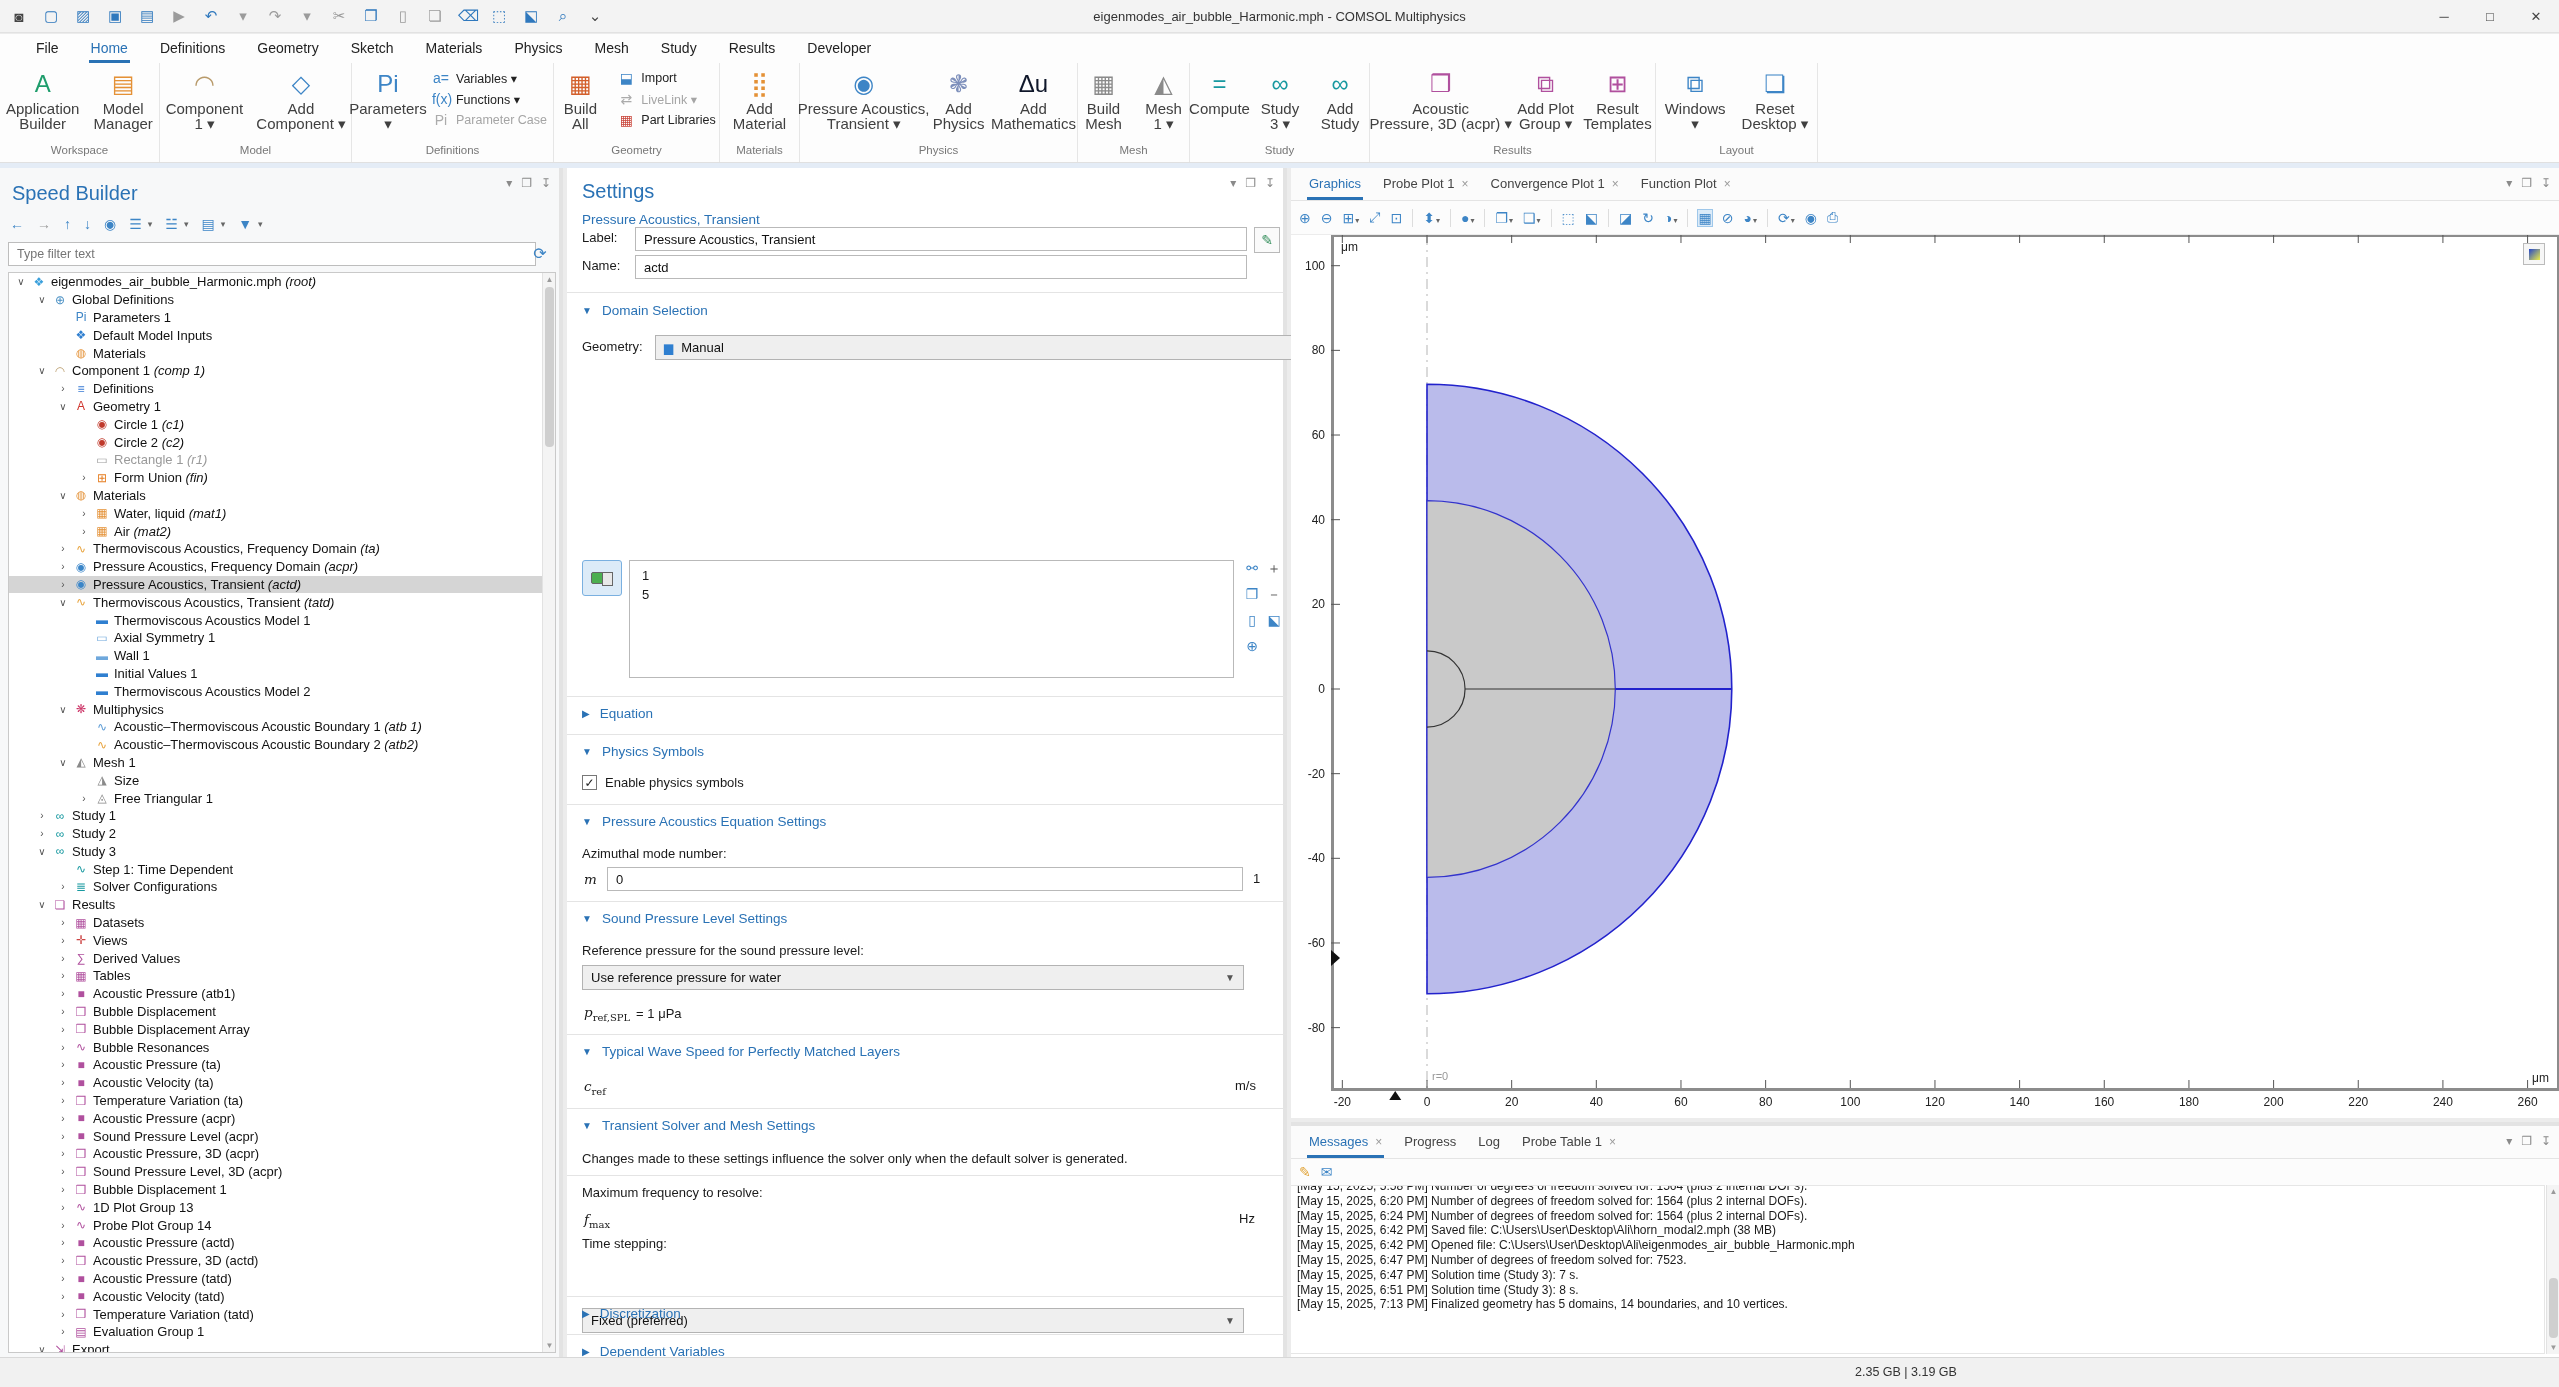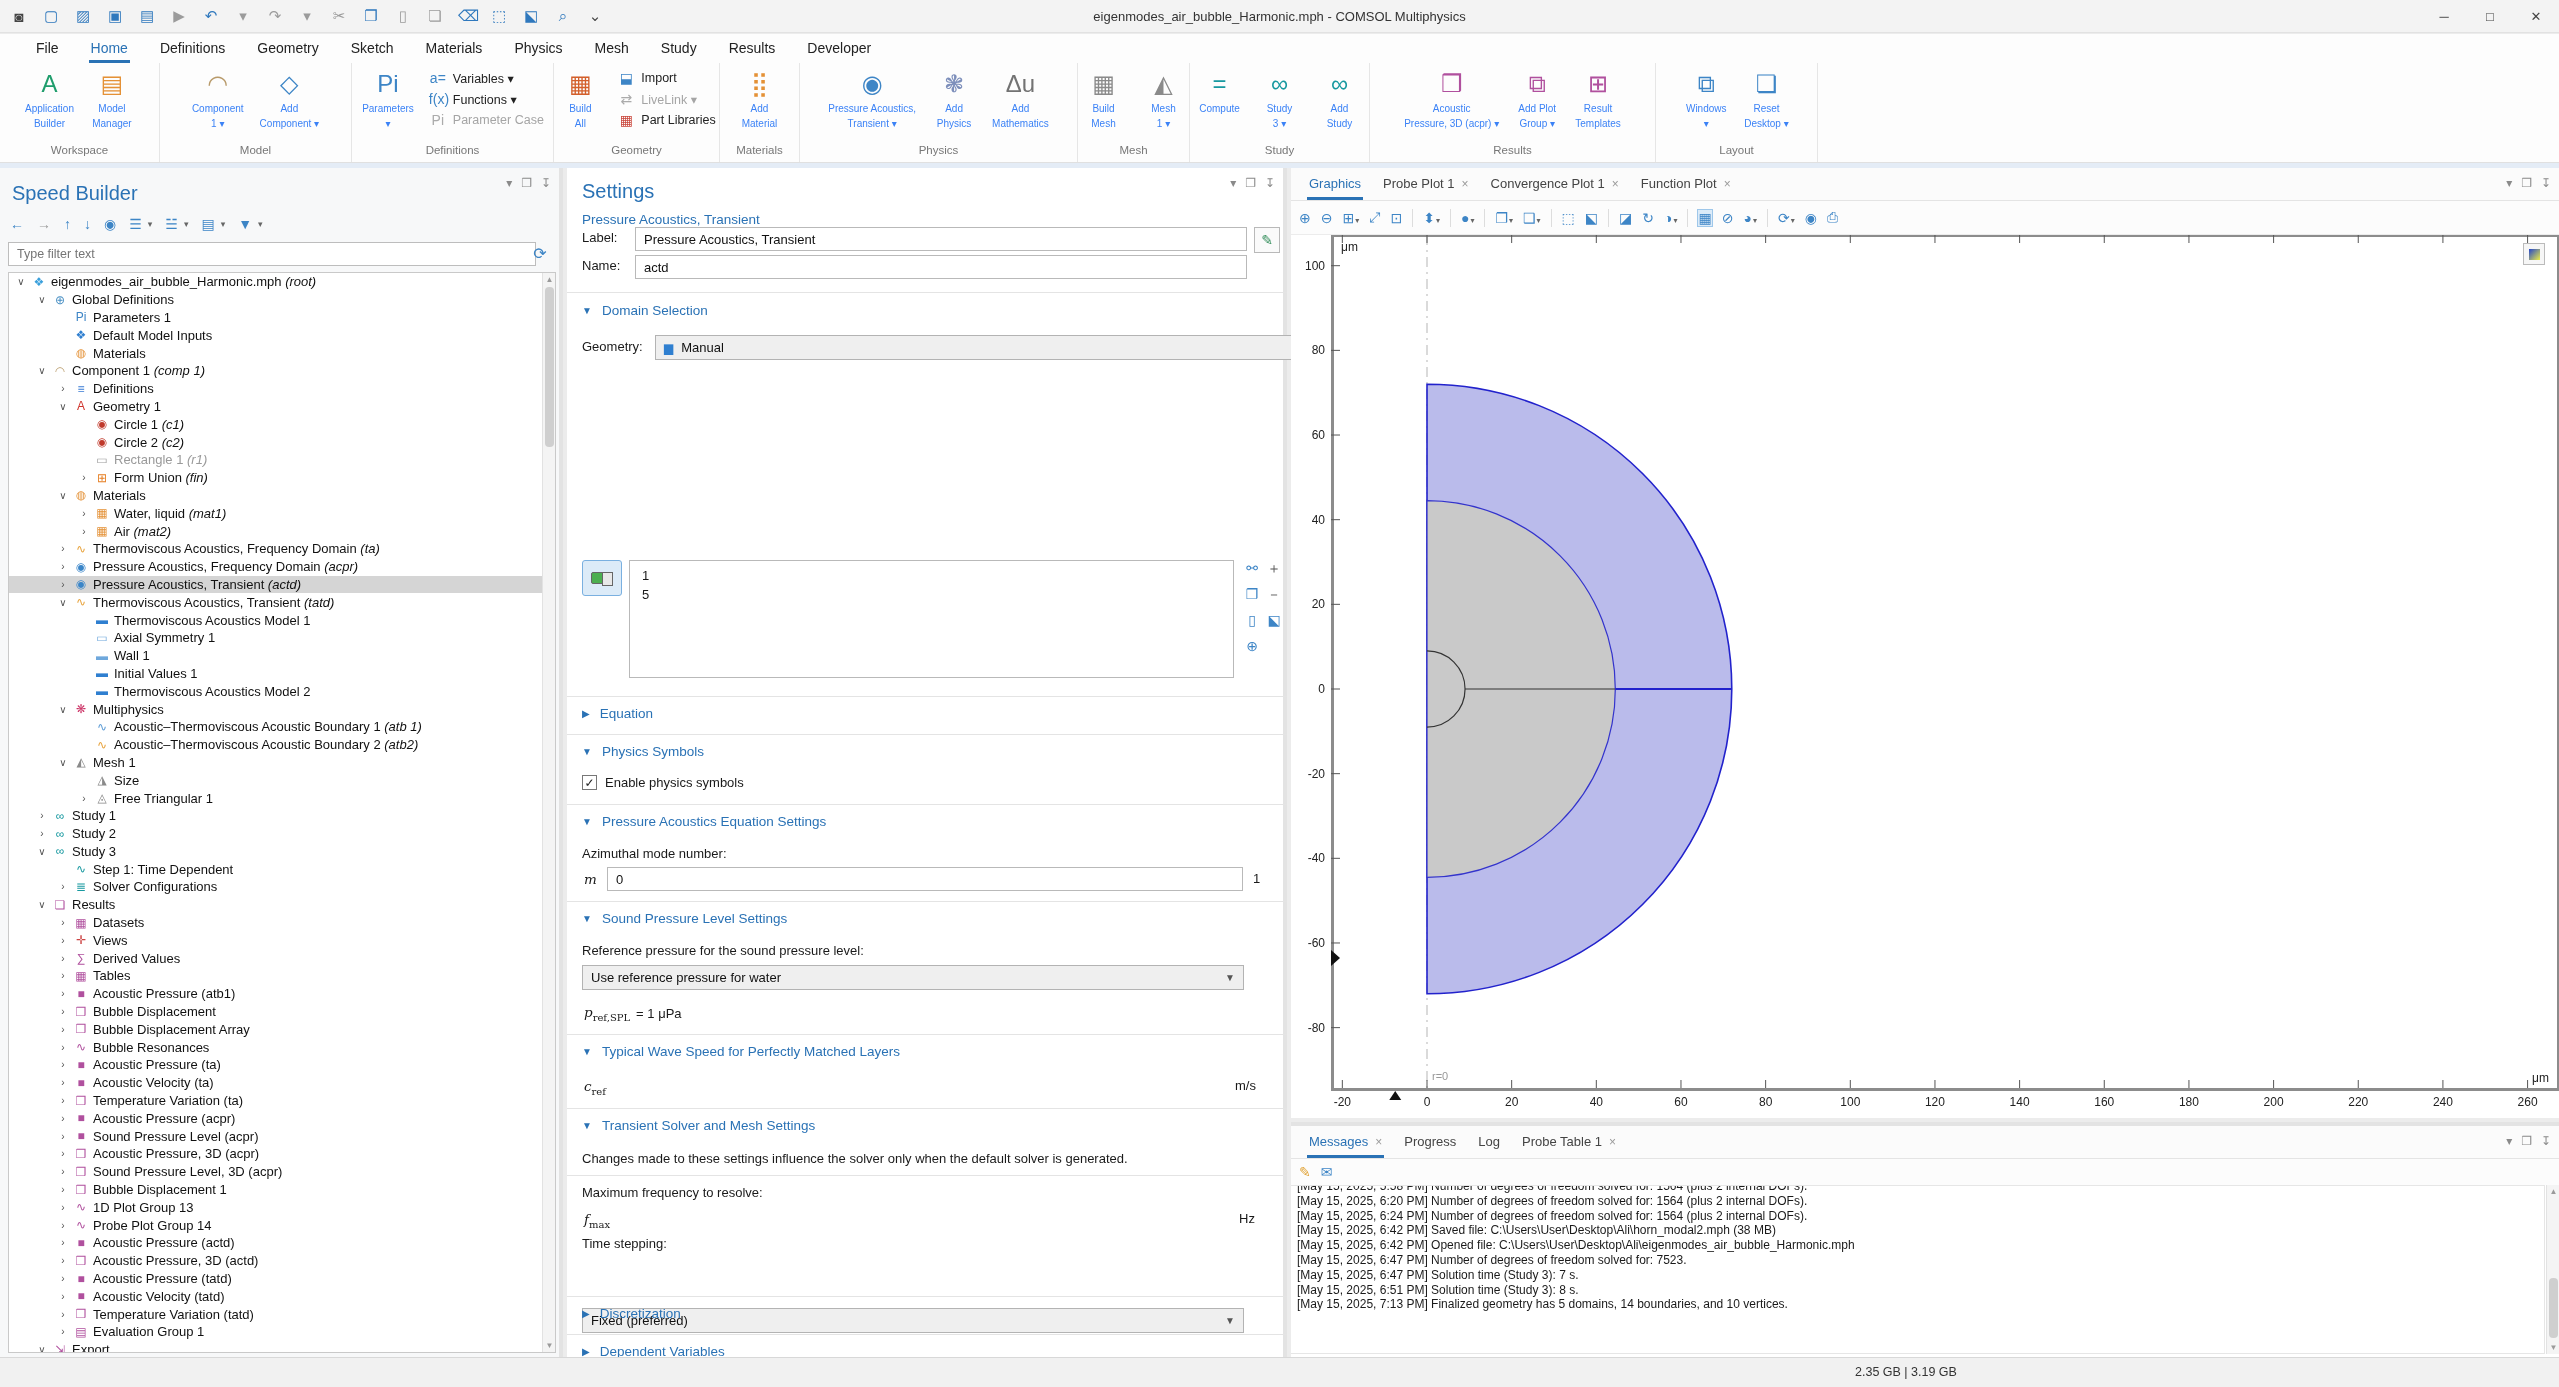--- a/index.html
+++ b/index.html
@@ -19,21 +19,21 @@
   .mtab{font-size:14px;color:#222;padding:4px 14px 6px 14px;position:relative;}
   .mtab.active{color:#2a72b5;}
   .mtab.active::after{content:"";position:absolute;left:12px;right:12px;bottom:-1px;height:3px;background:#2a72b5;}
   
   #ribbon{position:absolute;left:0;top:63px;width:2559px;height:100px;background:#fdfdfd;border-bottom:1px solid #e0e0e0;display:flex;}
   .rgroup{height:100%;border-right:1px solid #e6e6e6;display:flex;flex-direction:column;flex:0 0 auto;}
   .rbody{flex:1;display:flex;align-items:flex-start;justify-content:center;gap:2px;padding-top:4px;}
   .rglabel{height:18px;text-align:center;font-size:11.5px;color:#777;}
   .rbig{display:flex;flex-direction:column;align-items:center;padding:2px 7px;min-width:58px;}
   .rbig .ricon{font-size:24px;line-height:30px;height:32px;}
-  .rbig .rlab{font-size:10px;color:#3b82f6;text-align:center;line-height:15px;white-space:nowrap;}
+  .rbig .rlab{font-size:15px;color:#404040;text-align:center;line-height:15px;white-space:nowrap;}
   .rstack{display:flex;flex-direction:column;justify-content:flex-start;gap:3px;padding-top:2px;}
   .rsmall{display:flex;align-items:center;gap:6px;font-size:12.5px;color:#222;padding:1px 6px;white-space:nowrap;}
   .rsmall .ricon{font-size:14px;width:18px;text-align:center;}
   .rsmall.disabled{color:#a5a5a5;}
   #ribbon-accent{position:absolute;left:0;top:163px;width:2559px;height:5px;background:#e4ecf6;}
   
   .panel-controls{position:absolute;top:8px;right:8px;display:flex;gap:9px;color:#8a8a8a;font-size:12px;}
   .ptitle{font-size:20px;color:#2a72b5;}
   .tabrow{display:flex;align-items:flex-end;height:33px;padding-left:8px;gap:2px;border-bottom:1px solid #e4e4e4;background:#fbfbfb;position:relative;}
   .tab{font-size:13px;color:#444;padding:7px 10px 9px 10px;position:relative;display:flex;gap:7px;align-items:center;}
@@ -248,21 +248,21 @@
           <div class="ricon" style="color: rgb(61, 133, 198);">◉</div>
           <div class="rlab">Pressure Acoustics,</div>
           <div class="rlab">Transient ▾</div>
         </div>
         <div class="rbig">
           <div class="ricon" style="color: rgb(125, 143, 187);">❃</div>
           <div class="rlab">Add</div>
           <div class="rlab">Physics</div>
         </div>
         <div class="rbig">
-          <div class="ricon" style="color: #737373;">Δu</div>
+          <div class="ricon" style="color: #0f172a;">Δu</div>
           <div class="rlab">Add</div>
           <div class="rlab">Mathematics</div>
         </div>
       </div>
       <div class="rglabel">Physics</div>
     </div>
     <div class="rgroup" style="width: 112px;">
       <div class="rbody">
         <div class="rbig">
           <div class="ricon" style="color: rgb(138, 138, 138);">▦</div>

